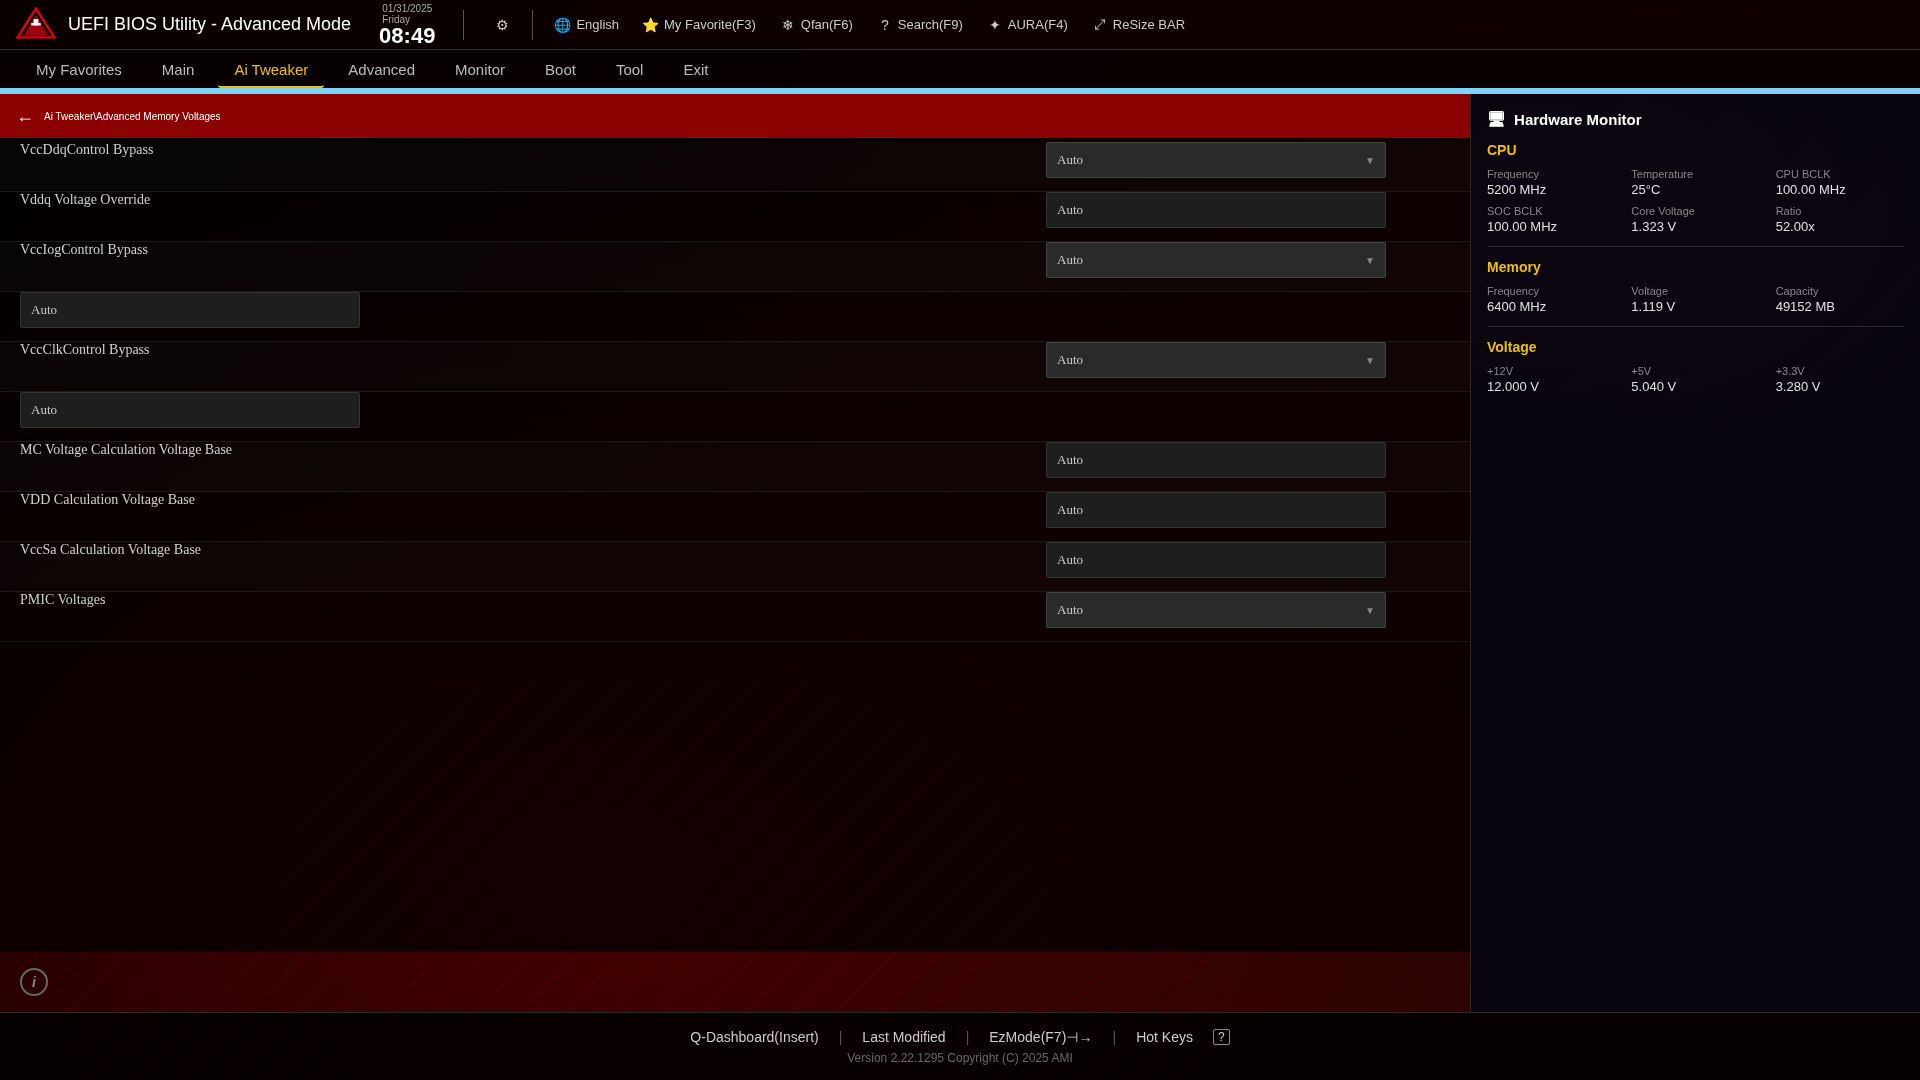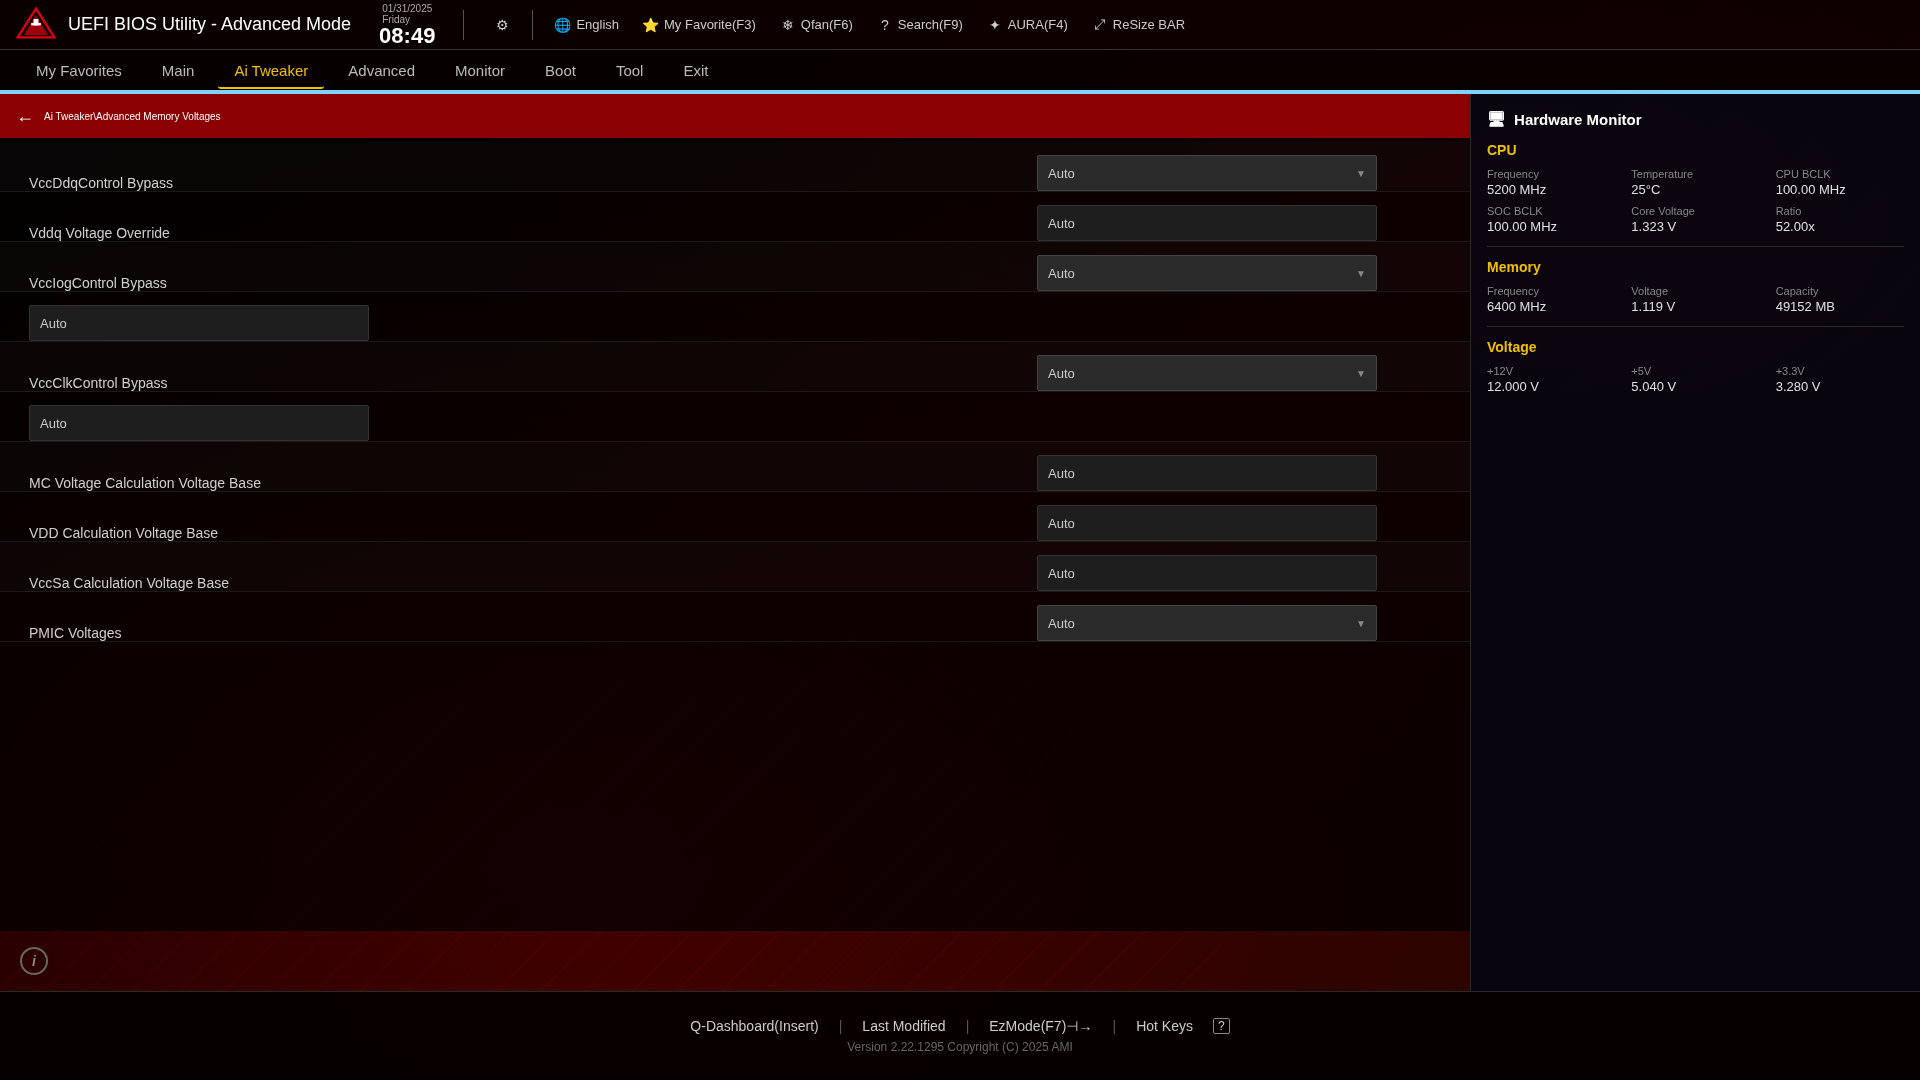--- a/index.html
+++ b/index.html
@@ -129,21 +129,21 @@
       align-items: center;
       justify-content: center;
       font-size: 14px;
     }
 
     
     .nav-menu {
       display: flex;
       align-items: center;
       background: rgba(5,0,0,0.9);
-      border-bottom: 4px solid #7dd3fc;
+      border-bottom: 6px solid #7dd3fc;
       height: 44px;
       padding: 0 20px;
       gap: 8px;
       flex-shrink: 0;
     }
 
     .nav-item {
       color: #bbb;
       font-size: 15px;
       padding: 8px 16px;
@@ -201,24 +201,25 @@
     
     .settings-list {
       flex: 1;
       background: rgba(0,0,0,0.7);
       overflow-y: auto;
       padding: 4px 0;
     }
 
     .setting-row {
       display: flex;
-      align-items: flex-end;
-      padding: 0 29px;
+      align-items: flex-start;
+      padding: 0 20px;
       height: 50px;
       border-bottom: 1px solid #1a1a1a;
+      font-family: Liberation Serif, serif;
     }
     .setting-row:nth-child(odd) { background: rgba(255,255,255,0.02); }
 
     .setting-label {
       flex: 1;
       color: #d0d0d0;
       font-size: 14px;
     }
 
     .setting-value {
@@ -327,21 +328,21 @@
     .hw-divider {
       height: 1px;
       background: #2a2a2a;
       margin: 12px 0;
     }
 
     
     .footer {
       background: rgba(5,0,0,0.95);
       border-top: 1px solid #2a2a2a;
-      height: 89px;
+      height: 68px;
       display: flex;
       flex-direction: column;
       align-items: center;
       justify-content: center;
       gap: 6px;
       flex-shrink: 0;
     }
 
     .footer-actions {
       display: flex;

